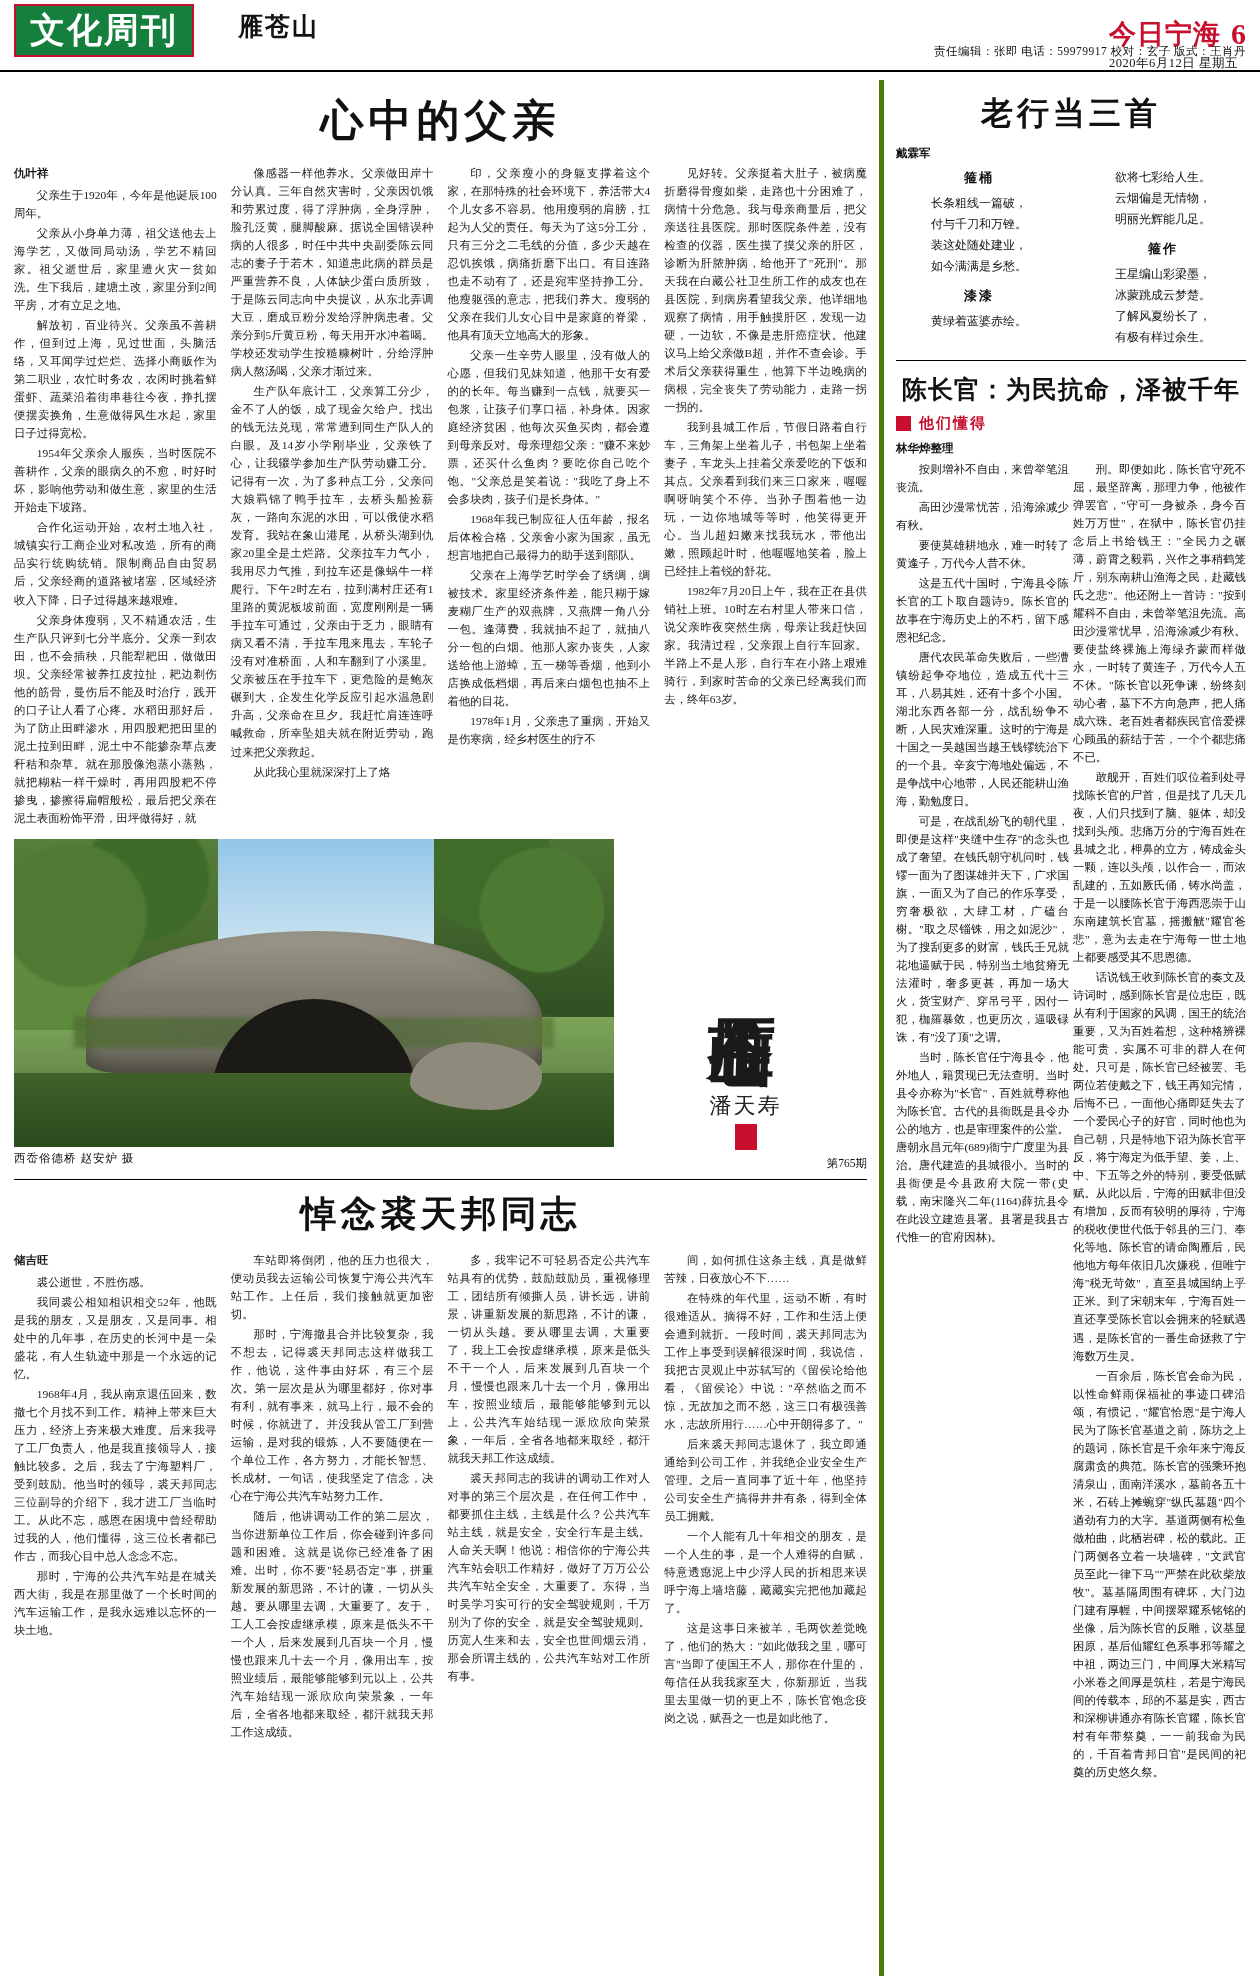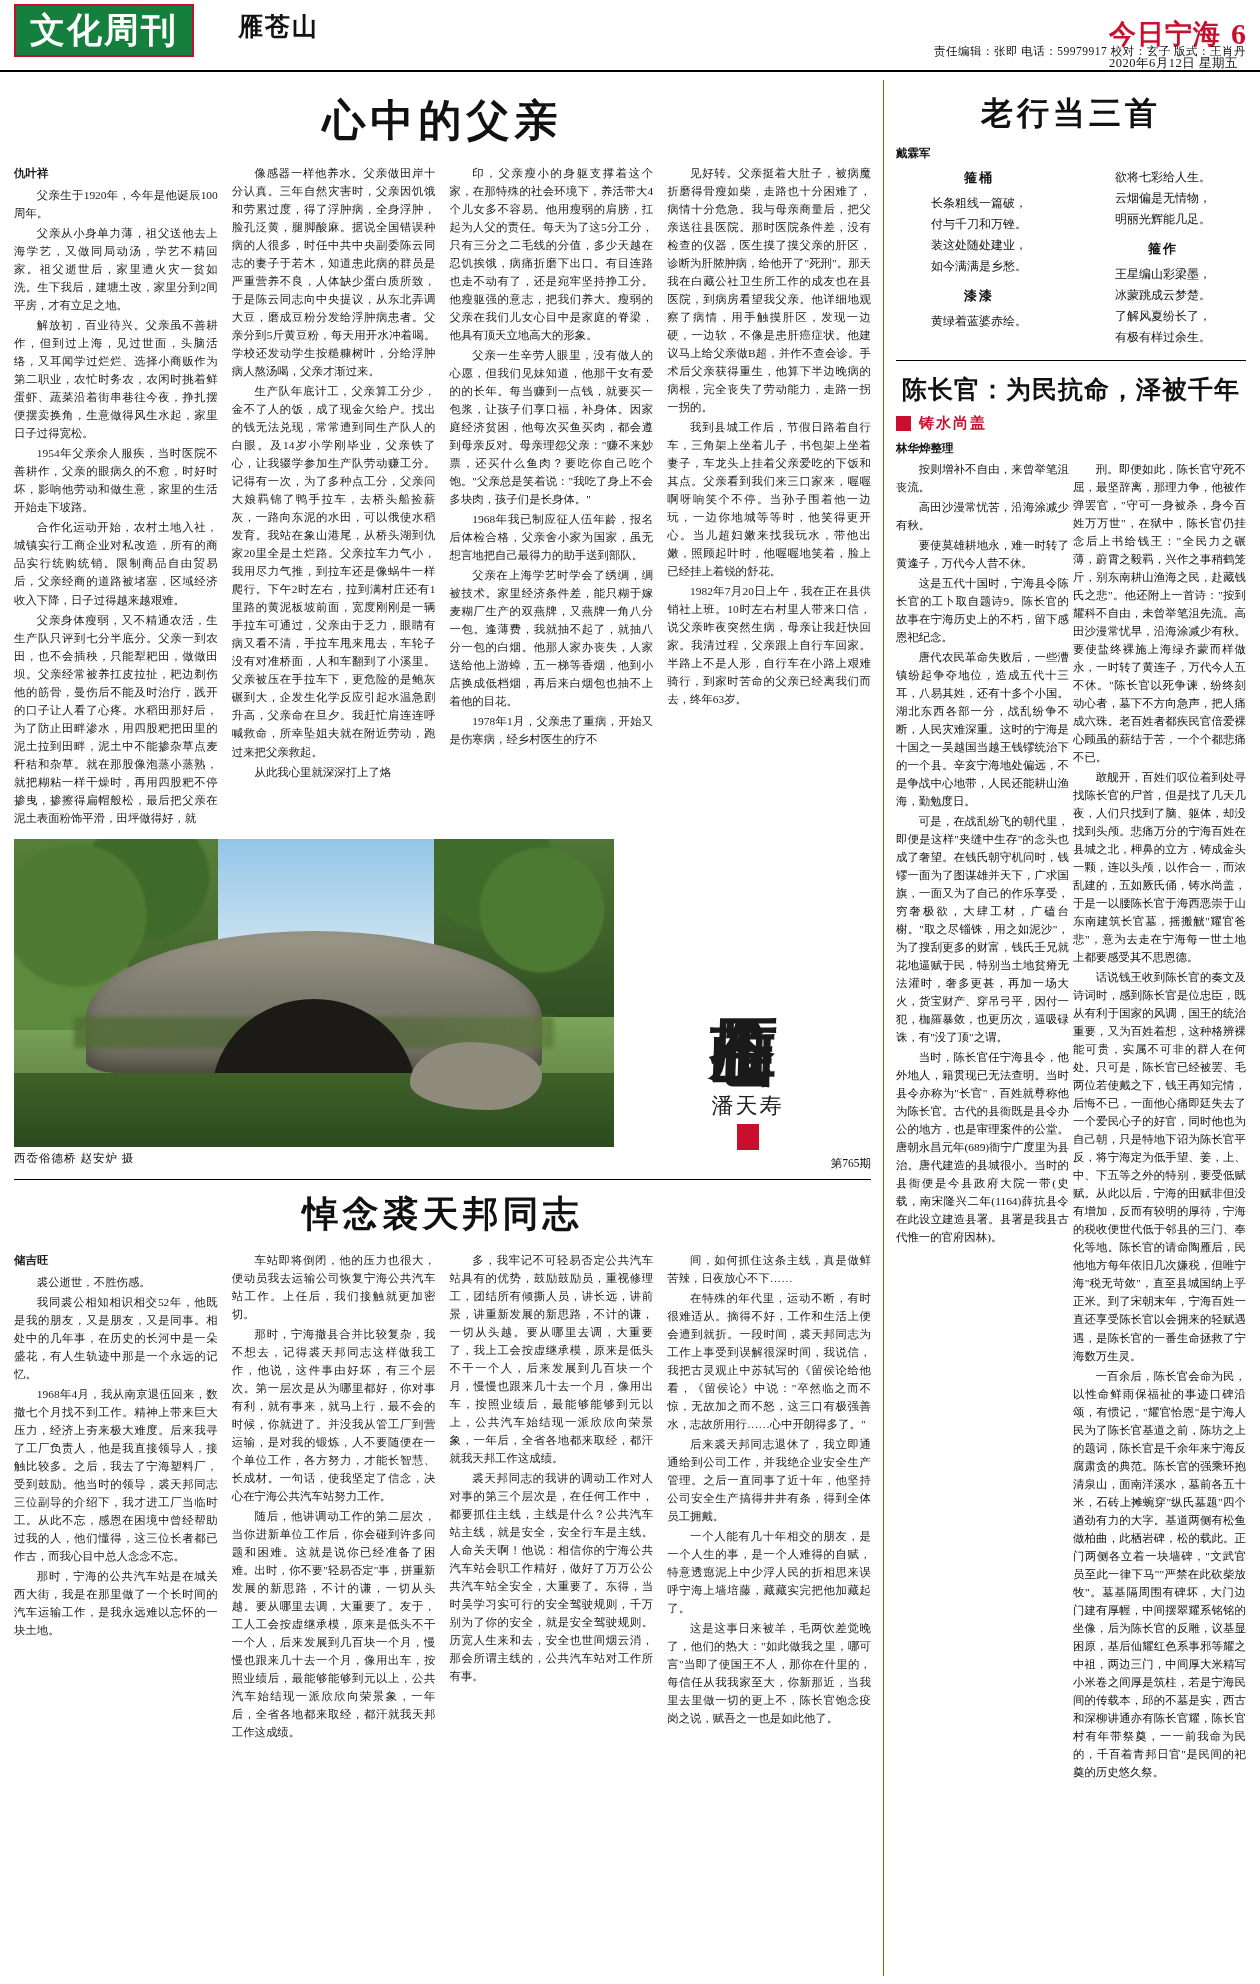--- a/index.html
+++ b/index.html
@@ -96,21 +96,21 @@
     padding: 8px 14px 0 14px;
     box-sizing: border-box;
     display: flex;
     height: 1904px;
   }
   .left-zone {
     width: 870px;
     position: relative;
     padding-right: 12px;
     box-sizing: border-box;
-    border-right: 1px solid #4d7c0f;
+    border-right: 5px solid #4d7c0f;
   }
   .right-zone {
     width: 362px;
     padding-left: 12px;
     box-sizing: border-box;
     position: relative;
   }
 
   
   .headline1 {
@@ -468,21 +468,21 @@
 有极有样过余生。</div>
         </div>
       </div>
 
       <div class="rule"></div>
 
       <div class="rt-headline2">陈长官：为民抗命，泽被千年</div>
 
       <div class="redtag">
         <div class="sq"></div>
-        <div class="tx">铸水尚盖</div>
+        <div class="tx">他们懂得</div>
       </div>
 
       <div class="rt-byline">林华烨整理</div>
 
       <div class="rt-cols">
         <div class="rt-col">
           <p>按则增补不自由，来曾举笔沮丧流。</p>
           <p>高田沙漫常忧苦，沿海涂减少有秋。</p>
           <p>要使莫雄耕地永，难一时转了黄逢子，万代今人昔不休。</p>
           <p>这是五代十国时，宁海县令陈长官的工卜取自题诗9。陈长官的故事在宁海历史上的不朽，留下感恩祀纪念。</p>

